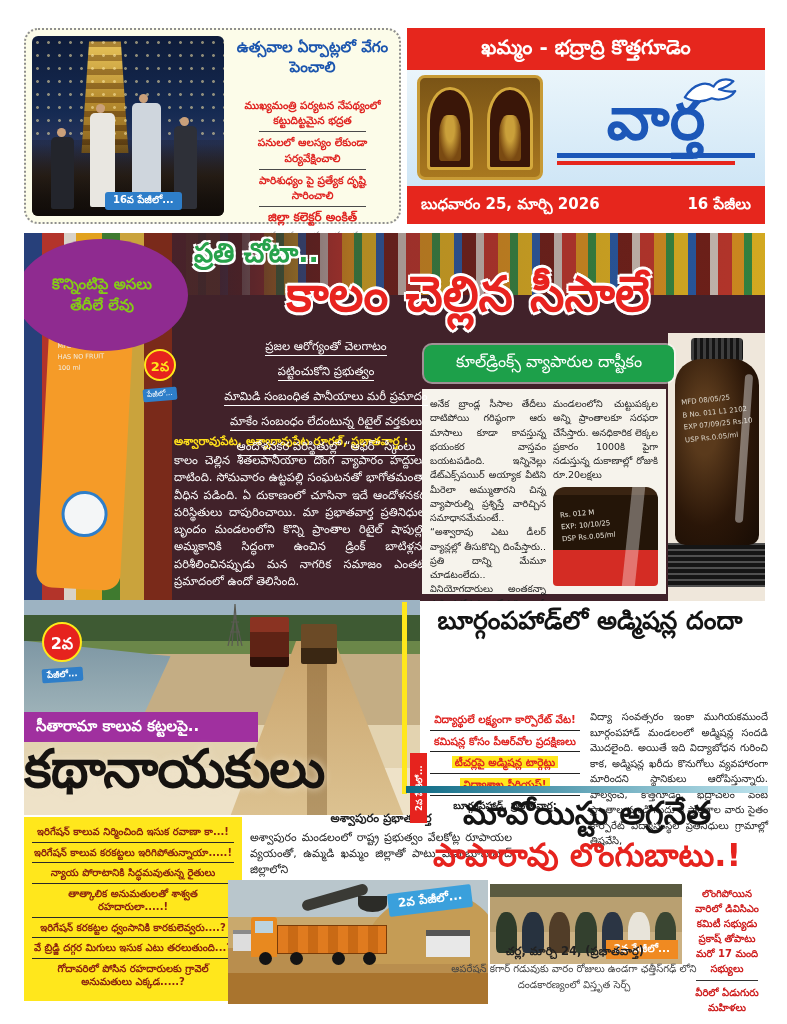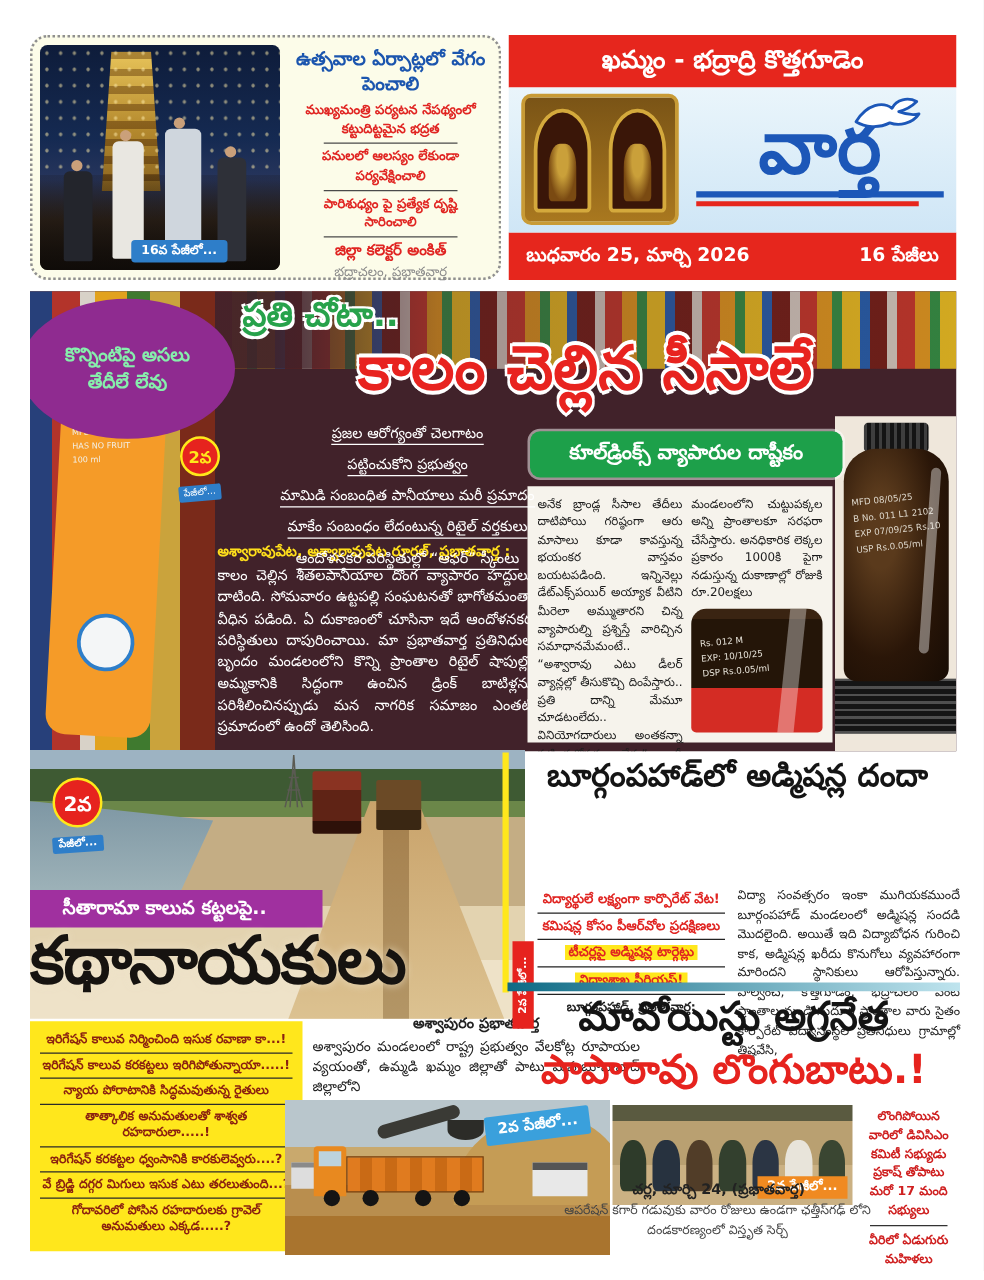--- a/index.html
+++ b/index.html
@@ -21,21 +21,21 @@
     background:linear-gradient(180deg, rgba(20,14,10,.15), rgba(12,9,7,.85)); }
   .fig { position:absolute; border-radius:5px 5px 2px 2px; }
   .fig-white  { left:30%; bottom:5%; width:13%; height:52%; background:#e9e7e1; }
   .fig-check  { left:52%; bottom:5%; width:15%; height:58%; background:#cfd6dd; }
   .fig-dark1  { left:10%; bottom:4%; width:12%; height:40%; background:#23252c; }
   .fig-dark2  { left:74%; bottom:4%; width:12%; height:46%; background:#2e3038; }
   .fig-head { position:absolute; top:-9px; left:25%; width:9px; height:9px; border-radius:50%; background:#caa07a; }
   .pageref-blue { position:absolute; left:38%; bottom:6px; background:#2e7ec9; color:#fff;
     font-size:10px; font-weight:700; padding:2px 8px; border-radius:3px; white-space:nowrap; }
   .topbox-text { flex:1; text-align:center; padding-top:2px; }
-  .tb-head { color:#1b55ae; font-weight:800; font-size:15px; line-height:1.3; margin-bottom:4px; }
+  .tb-head { color:#1b55ae; font-weight:800; font-size:15px; line-height:1.3; margin-bottom:21px; }
   .tb-line { color:#e02421; font-weight:700; font-size:10.5px; line-height:1.45; margin:2px 6px; }
   .tb-sep { width:66%; margin:3px auto; border-top:1.5px solid #4a4a4a; }
   .tb-collector { color:#e02421; font-weight:800; font-size:12px; margin-top:2px; }
   .tb-dateline { color:#8a8a8a; font-size:10.5px; margin-top:2px; }
 
   
   .masthead { position:absolute; left:407px; top:28px; width:358px; height:196px; }
   .mh-top { height:42px; background:#e6261d; color:#fff; font-weight:800; font-size:20px;
     display:flex; align-items:center; justify-content:center; }
   .mh-mid { position:relative; height:116px; background:linear-gradient(180deg,#eaf5fb,#cfe6f6); overflow:hidden; }
@@ -69,34 +69,34 @@
     background:repeating-linear-gradient(90deg,#9fb3bd 0 4px,#e4edf1 4px 8px); }
   .bo-label { position:absolute; bottom:52px; left:22px; width:46px; height:46px; border-radius:50%;
     background:#f4f6f7; border:3px solid #2e7ec9; }
   .bo-print { position:absolute; top:72px; left:10px; color:#f2efe6; font-size:6.5px; line-height:1.7; transform:rotate(-4deg); }
   .badge-mini { position:absolute; left:116px; top:116px; width:40px; text-align:center; z-index:6; }
   .badge-mini-top { width:32px; height:32px; margin:0 auto; border-radius:50%; background:#e6231e;
     color:#ffe81a; font-weight:800; font-size:13px; line-height:32px; border:2px solid #ffe81a; }
   .badge-mini-bot { display:inline-block; background:#2e7ec9; color:#fff; font-size:7.5px;
     padding:1px 4px; border-radius:2px; margin-top:-5px; transform:rotate(-5deg); }
   .purple-ellipse { position:absolute; left:-8px; top:6px; width:172px; height:112px; background:#8f2b90;
-    border-radius:50%; color:#86efac; font-weight:700; font-size:15px; line-height:1.4; text-align:center;
+    border-radius:50%; color:#84cc16; font-weight:700; font-size:15px; line-height:1.4; text-align:center;
     display:flex; align-items:center; justify-content:center; padding:10px 26px; z-index:5; }
   .kicker { position:absolute; left:170px; top:4px; font-size:27px; font-weight:900; color:#27a24b; z-index:4;
     text-shadow:2px 2px 0 #fff,-2px -2px 0 #fff,2px -2px 0 #fff,-2px 2px 0 #fff; }
   .lead-headline { position:absolute; left:150px; top:36px; width:588px; text-align:center; z-index:4;
     font-size:49px; font-weight:900; color:#e8231f; line-height:1.05;
     text-shadow:2px 2px 0 #fff,-2px -2px 0 #fff,2px -2px 0 #fff,-2px 2px 0 #fff,0 3px 0 #fff,0 -3px 0 #fff; }
   .points { position:absolute; left:158px; top:100px; width:288px; text-align:center; z-index:3; }
   .point { display:block; padding:2px 0; }
   .point span { color:#fff; font-size:11.5px; font-weight:400; border-bottom:1px solid #fff; padding-bottom:2px; }
   .lead-dateline { position:absolute; left:150px; top:201px; width:300px; color:#ffdf1b; font-weight:700; font-size:11.5px; }
   .lead-body { position:absolute; left:150px; top:219px; width:252px; color:#fff; font-size:11.5px; line-height:1.5; text-align:justify; }
   .subhead-green { position:absolute; left:400px; top:112px; width:250px; height:37px; background:#1da04a;
-    border-radius:8px; color:#fff; font-weight:700; font-size:16px; display:flex; align-items:center;
+    border-radius:8px; color:#fff; font-weight:400; font-size:16px; display:flex; align-items:center;
     justify-content:center; z-index:3; box-shadow:0 0 0 2px rgba(255,255,255,.5); }
   .white-box { position:absolute; left:398px; top:156px; width:244px; height:205px; background:#f6f3ec;
     padding:8px; display:flex; gap:7px; }
   .wb-col { font-size:9.5px; line-height:1.5; color:#1c1c1c; text-align:justify; }
   .wb-col1 { width:116px; }
   .wb-col2 { flex:1; display:flex; flex-direction:column; }
   .coke-bottle { flex:1; margin-top:4px; position:relative; border-radius:12px 12px 4px 4px; overflow:hidden;
     background:linear-gradient(180deg,#3a2412 0 8%, #241508 8% 64%, #d42c24 64% 100%); min-height:88px; }
   .coke-bottle:after { content:""; position:absolute; top:0; right:18%; width:12%; height:100%;
     background:rgba(255,255,255,.35); transform:skewX(-6deg); }
@@ -125,21 +125,21 @@
     background:linear-gradient(180deg,#8a3322 0 30%, #5f2315 30% 80%, #2e1109 80% 100%); }
   .c-truck2 { position:absolute; left:70%; top:11%; width:9%; height:19%; border-radius:2px;
     background:linear-gradient(180deg,#6b4a26 0 60%, #3a2713 60% 100%); }
   .pylon { position:absolute; left:50%; top:1%; width:26px; height:44px; }
   .canal-badge { position:absolute; left:12px; top:22px; width:52px; text-align:center; z-index:3; }
   .cb-top { width:40px; height:40px; margin:0 auto; border-radius:50%; background:#e6231e; color:#fff;
     font-weight:900; font-size:16px; line-height:40px; border:2px solid #ffe81a; }
   .cb-bot { display:inline-block; background:#2e7ec9; color:#fff; font-size:8.5px; font-weight:700;
     padding:1px 5px; border-radius:2px; margin-top:-6px; transform:rotate(-4deg); }
   .canal-strap { position:absolute; left:0; top:112px; width:234px; height:30px; background:#a0309f;
-    color:#fff; font-weight:800; font-size:15px; display:flex; align-items:center; padding-left:26px; z-index:3; }
+    color:#fff; font-weight:800; font-size:15px; display:flex; align-items:center; padding-left:12px; z-index:3; }
   .canal-headline { position:absolute; left:0; top:140px; width:100%; text-align:left; z-index:3;
     font-size:53px; font-weight:900; color:#161310; letter-spacing:-1px; line-height:1.1;
     text-shadow:0 0 8px rgba(238,226,200,.9); }
 
   
   .ybox { position:absolute; left:24px; top:817px; width:218px; height:184px; background:#ffe71c; padding:5px 8px; }
   .yb-item { color:#8b2110; font-weight:700; font-size:10px; text-align:center; line-height:1.35;
     padding:3px 0; border-bottom:1.5px solid #2a2a2a; }
   .yb-item:last-child { border-bottom:none; }
 

